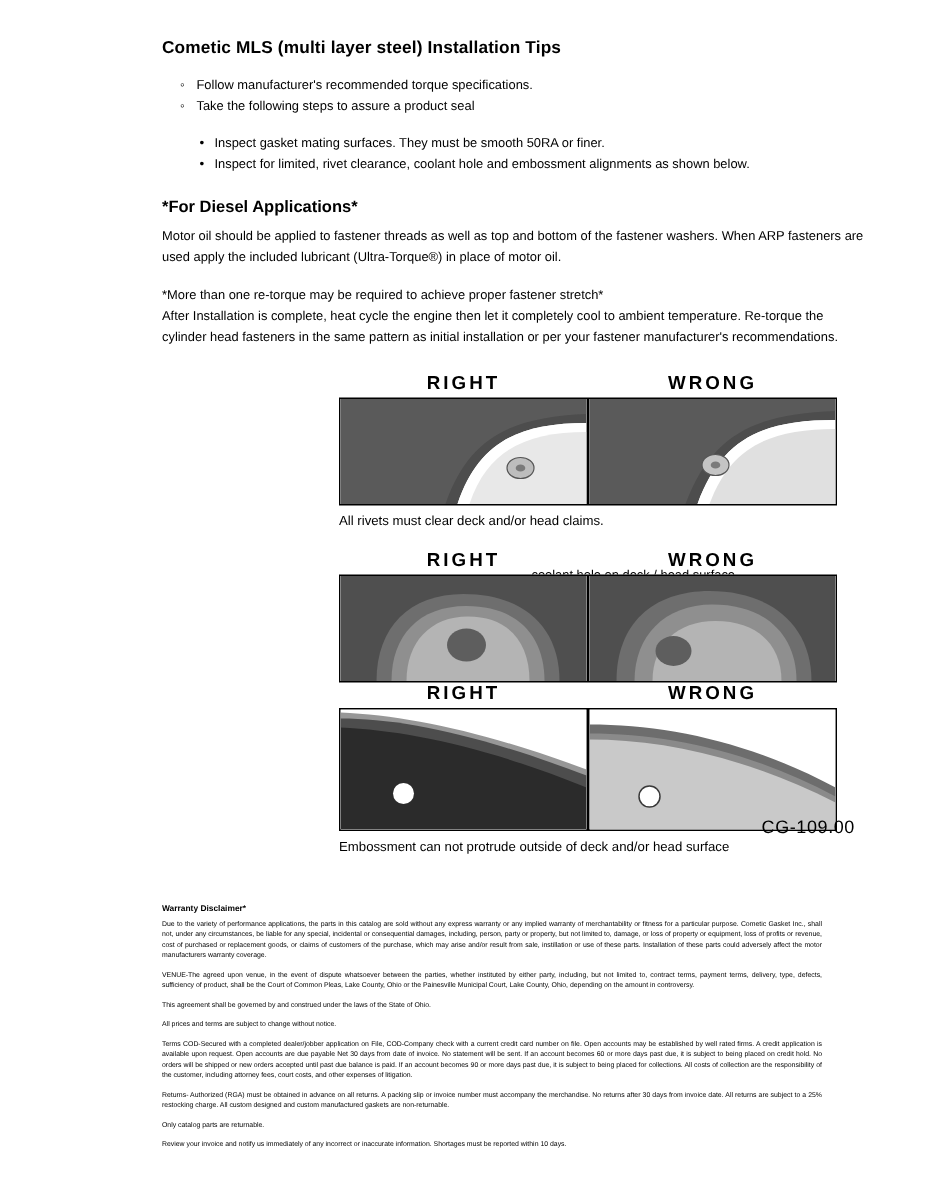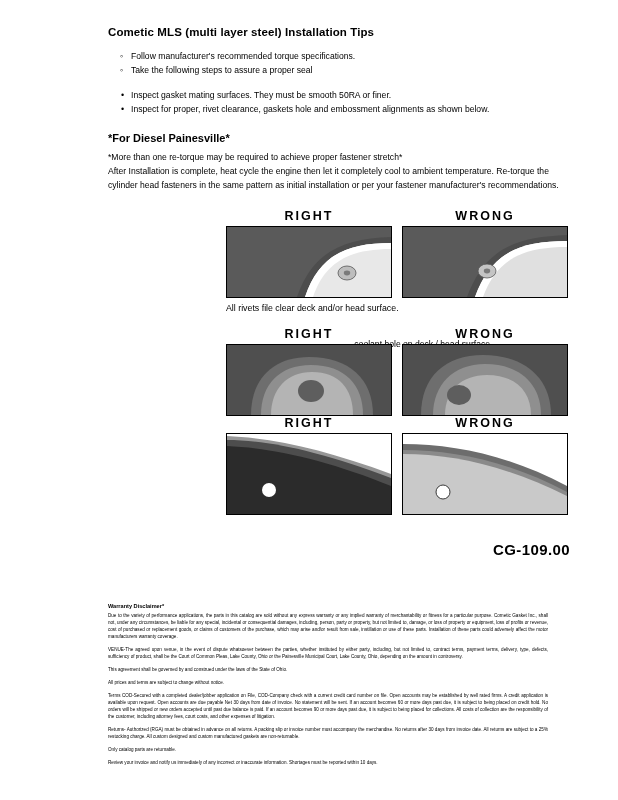--- a/index.html
+++ b/index.html
@@ -41,21 +41,21 @@
   }
   ul.bullets > li::before {
     content: "\25E6";
     position: absolute;
     left: 0;
     top: -1px;
     font-size: 9px;
   }
   ul.sub {
     list-style: none;
-    margin: 0;
+    margin: 12px;
     padding: 0 0 0 13px;
   }
   ul.sub > li {
     font-size: 8.6px;
     line-height: 1.58;
     position: relative;
     padding-left: 10px;
   }
   ul.sub > li::before {
     content: "\2022";
@@ -77,21 +77,20 @@
   }
   p.body.last { margin-bottom: 0; }
 
   
   .figures {
     margin-top: 16px;
     padding-left: 118px;
   }
   .figrow {
     display: flex;
-    gap: 10px;
   }
   .figcol {
     width: 166px;
   }
   .figlabel {
     text-align: center;
     font-size: 12.5px;
     font-weight: bold;
     letter-spacing: 2px;
     margin-bottom: 3px;
@@ -150,42 +149,43 @@
   .warranty p {
     font-size: 4.6px;
     line-height: 1.52;
     margin: 0 0 6px 0;
     text-align: justify;
   }
   .docnum {
     position: absolute;
     right: 48px;
     bottom: 26px;
-    font-size: 15px;
-    font-weight: bold;
+    font-size: 12px;
+    font-weight: normal;
     letter-spacing: 0.4px;
   }
 </style>
 </head>
 <body>
 
 <div class="page">
 
   <h1 class="title">Cometic MLS (multi layer steel) Installation Tips</h1>
 
   <ul class="bullets">
     <li>Follow manufacturer's recommended torque specifications.</li>
-    <li>Take the following steps to assure a proper seal</li>
+    <li>Take the following steps to assure a product seal</li>
   </ul>
   <ul class="sub">
     <li>Inspect gasket mating surfaces.  They must be smooth 50RA or finer.</li>
-    <li>Inspect for proper, rivet clearance, gaskets hole and embossment alignments as shown below.</li>
+    <li>Inspect for limited, rivet clearance, coolant hole and embossment alignments as shown below.</li>
   </ul>
 
-  <h2 class="subhead">*For Diesel Painesville*</h2>
+  <h2 class="subhead">*For Diesel Applications*</h2>
+  <p class="body">Motor oil should be applied to fastener threads as well as top and bottom of the fastener washers. When ARP fasteners are used apply the included lubricant (Ultra-Torque®) in place of motor oil.</p>
   <p class="body last">*More than one re-torque may be required to achieve proper fastener stretch*</p>
   <p class="body">After Installation is complete, heat cycle the engine then let it completely cool to ambient temperature. Re-torque the cylinder head fasteners in the same pattern as initial installation or per your fastener manufacturer's recommendations.</p>
 
   <div class="figures">
 
     <div class="figrow">
       <div class="figcol">
         <div class="figlabel">RIGHT</div>
         <div class="panel">
           <svg width="164" height="70" viewBox="0 0 164 70">
@@ -207,21 +207,21 @@
             <path d="M0,0 L164,0 L164,14 C116,14 88,26 72,70 L0,70 Z" fill="#4d4d4d"></path>
             <path d="M0,0 L164,0 L164,8 C112,10 82,22 64,70 L0,70 Z" fill="#5a5a5a"></path>
             <path d="M72,70 C88,26 116,14 164,14 L164,70 Z" fill="#ffffff"></path>
             <path d="M80,70 C94,32 120,20 164,20 L164,70 Z" fill="#e0e0e0"></path>
             <ellipse cx="84" cy="44" rx="9" ry="7" fill="#c4c4c4" stroke="#555" stroke-width="0.8"></ellipse>
             <ellipse cx="84" cy="44" rx="3.2" ry="2.4" fill="#7a7a7a"></ellipse>
           </svg>
         </div>
       </div>
     </div>
-    <div class="caption">All rivets file clear deck and/or head surface.</div>
+    <div class="caption">All rivets must clear deck and/or head claims.</div>
 
     <div style="position:relative;">
       <div class="callouts">
         <div class="callout-text" style="top:12px; right:0;">coolant hole on deck / head surface</div>
         <div class="callout-text" style="top:51px; right:0;">gasket embossment</div>
         <div class="leader" style="top:26px; left:162px; width:56px;"></div>
         <div class="leader" style="top:55px; left:162px; width:58px;"></div>
       </div>
 
       <div class="figrow">
@@ -272,20 +272,21 @@
           <svg width="164" height="80" viewBox="0 0 164 80">
             <rect x="0" y="0" width="164" height="80" fill="#ffffff"></rect>
             <path d="M0,14 C50,14 104,26 164,56 L164,80 L0,80 Z" fill="#8a8a8a"></path>
             <path d="M0,20 C50,20 104,32 164,62 L164,80 L0,80 Z" fill="#c9c9c9"></path>
             <path d="M0,10 C52,10 108,22 164,52 L164,58 C108,28 52,16 0,16 Z" fill="#6d6d6d"></path>
             <circle cx="40" cy="58" r="7" fill="#ffffff" stroke="#3a3a3a" stroke-width="1"></circle>
           </svg>
         </div>
       </div>
     </div>
+    <div class="caption wide">Embossment can not protrude outside of deck and/or head surface</div>
 
   </div>
 
   <div class="warranty">
     <h3>Warranty Disclaimer*</h3>
     <p>Due to the variety of performance applications, the parts in this catalog are sold without any express warranty or any implied warranty of merchantability or fitness for a particular purpose.  Cometic Gasket Inc., shall not, under any circumstances, be liable for any special, incidental or consequential damages, including, person, party or property, but not limited to, damage, or loss of property or equipment, loss of profits or revenue, cost of purchased or replacement goods, or claims of customers of the purchase, which may arise and/or result from sale, instillation or use of these parts.  Installation of these parts could adversely affect the motor manufacturers warranty coverage.</p>
     <p>VENUE-The agreed upon venue, in the event of dispute whatsoever between the parties, whether instituted by either party, including, but not limited to, contract terms, payment terms, delivery, type, defects, sufficiency of product, shall be the Court of Common Pleas, Lake County, Ohio or the Painesville Municipal Court, Lake County, Ohio, depending on the amount in controversy.</p>
     <p>This agreement shall be governed by and construed under the laws of the State of Ohio.</p>
     <p>All prices and terms are subject to change without notice.</p>
     <p>Terms COD-Secured with a completed dealer/jobber application on File, COD-Company check with a current credit card number on file.  Open accounts may be established by well rated firms.  A credit application is available upon request.  Open accounts are due payable Net 30 days from date of invoice.  No statement will be sent.  If an account becomes 60 or more days past due, it is subject to being placed on credit hold.  No orders will be shipped or new orders accepted until past due balance is paid.  If an account becomes 90 or more days past due, it is subject to being placed for collections.  All costs of collection are the responsibility of the customer, including attorney fees, court costs, and other expenses of litigation.</p>

